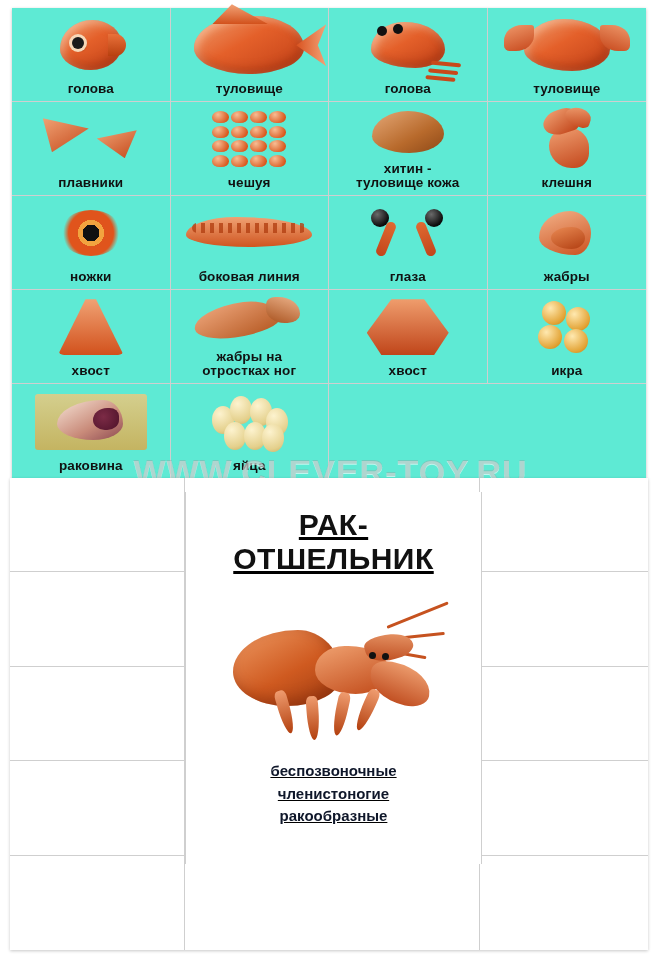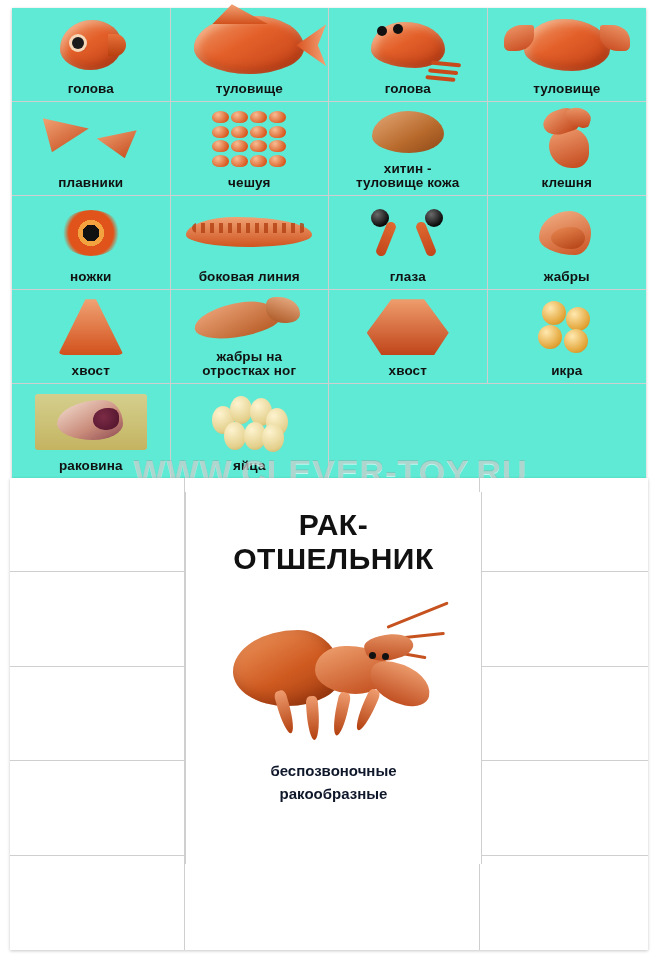--- a/index.html
+++ b/index.html
@@ -292,21 +292,21 @@
   .bcell { border-right:1px solid #cfcfcf; border-bottom:1px solid #cfcfcf; }
   .bcell.nr { border-right:none; }
   .bcell.nb { border-bottom:none; }
 
   #center-card {
     position:absolute;
     left: 175px; top: 14px;
     width: 295px; height: 372px;
     background:#ffffff;
     display:flex; flex-direction:column; align-items:center;
-    border-left:1px solid #cfcfcf; border-right:1px solid #cfcfcf;
+    border-left:1px solid #cfcfcf; border-right:1px solid #cfcfcf;text-decoration:underline;
   }
   #center-title {
     margin-top: 16px;
     font-size: 30px;
     font-weight: bold;
     letter-spacing: 0.5px;
     color:#111;
     text-align:center;
     line-height:1.14;
     white-space: pre-line;
@@ -623,16 +623,17 @@
         <div class="leg l4"></div>
         <div class="eyes">
             <b></b>
             <b></b>
           </div>
       </div>
     </div>
 
     <div id="center-caption">
       <div>беспозвоночные</div>
+      <div>членистоногие</div>
       <div>ракообразные</div>
     </div>
   </div>
 </div>
 
 </body></html>

